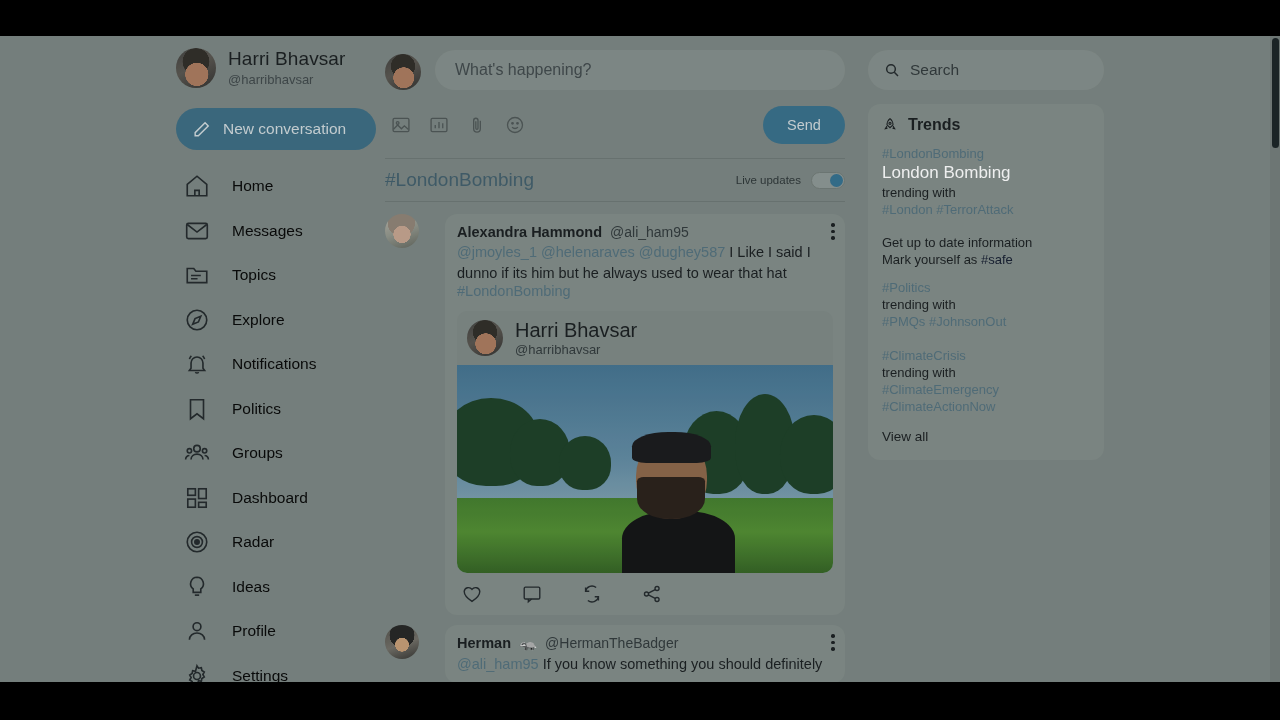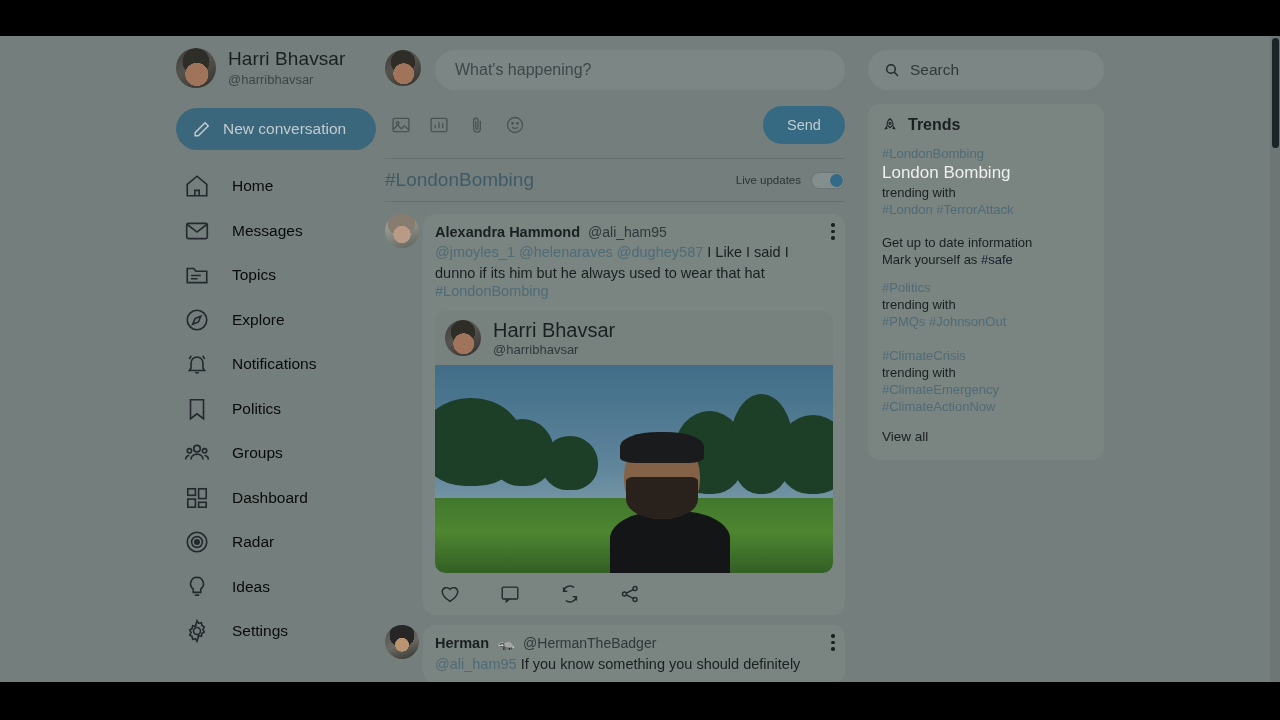--- a/index.html
+++ b/index.html
@@ -66,21 +66,21 @@
   .nav-item {
     display: flex; align-items: center; gap: 22px;
     height: 44.5px; padding-left: 14px; cursor: pointer;
   }
   .nav-ico { width: 26px; height: 26px; flex: none; display: block; }
   .nav-label { font-size: 15.5px; color: #000000; }
 
   
   #center { position: absolute; left: 385px; top: 0; width: 460px; height: 646px; }
 
-  .composer { display: flex; align-items: flex-start; gap: 14px; padding-top: 14px; }
+  .composer { display: flex; align-items: flex-end; gap: 14px; padding-top: 14px; }
   .compose-box {
     flex: 1; height: 40px; border-radius: 20px;
     background: #818b88; display: flex; align-items: center;
     padding-left: 20px; cursor: text;
   }
   .compose-ph { font-size: 16px; color: #3c4447; }
 
   .compose-tools { display: flex; align-items: center; margin-top: 16px; padding-left: 6px; }
   .tool { width: 20px; height: 20px; margin-right: 18px; opacity: .5; cursor: pointer; }
   .send-btn {
@@ -101,21 +101,21 @@
     width: 34px; height: 17px; border-radius: 9px;
     background: #8a9391; border: 1px solid #6e7874; position: relative; cursor: pointer;
   }
   .switch .knob {
     position: absolute; right: 1px; top: 1px; width: 13px; height: 13px;
     border-radius: 50%; background: #2f6c8c;
   }
 
   
   .feed { margin-top: 12px; }
-  .post { display: flex; gap: 4px; margin-bottom: 10px; }
+  .post { display: flex; gap: 26px; margin-bottom: 10px; }
   .post-body {
     flex: 1; background: #7e8885; border-radius: 12px; padding: 10px 12px 8px 12px;
     position: relative;
   }
   .post-head { display: flex; align-items: baseline; gap: 8px; padding-right: 24px; }
   .p-name { font-size: 14.5px; font-weight: bold; color: #14181a; }
   .p-handle { font-size: 14px; color: #2c3436; }
   .more-dots {
     position: absolute; right: 10px; top: 9px; width: 4px;
     display: flex; flex-direction: column; gap: 3px; cursor: pointer;
@@ -284,20 +284,27 @@
         </div>
 
         <div class="nav-item">
           <svg class="nav-ico" viewBox="0 0 24 24" fill="none" stroke="#1d2326" stroke-width="1.5">
             <path d="M12 3a6 6 0 00-3.5 10.8V17h7v-3.2A6 6 0 0012 3z"></path>
               <path d="M10 19.5h4"></path>
           </svg>
           <span class="nav-label">Ideas</span>
         </div>
 
+        <div class="nav-item">
+          <svg class="nav-ico" viewBox="0 0 24 24" fill="none" stroke="#1d2326" stroke-width="1.5">
+            <circle cx="12" cy="8" r="3.6"></circle>
+              <path d="M5 20c0-3.6 3.1-6.2 7-6.2s7 2.6 7 6.2"></path>
+          </svg>
+          <span class="nav-label">Profile</span>
+        </div>
 
         <div class="nav-item">
           <svg class="nav-ico" viewBox="0 0 24 24" fill="none" stroke="#1d2326" stroke-width="1.5">
             <circle cx="12" cy="12" r="3.2"></circle>
             <path d="M12 2.6l1.4 2.2 2.6-.5.5 2.6 2.2 1.4-1.3 2.3 1.3 2.3-2.2 1.4-.5 2.6-2.6-.5L12 21.4l-1.4-2.2-2.6.5-.5-2.6-2.2-1.4 1.3-2.3-1.3-2.3 2.2-1.4.5-2.6 2.6.5z"></path>
           </svg>
           <span class="nav-label">Settings</span>
         </div>
 
       </div>

